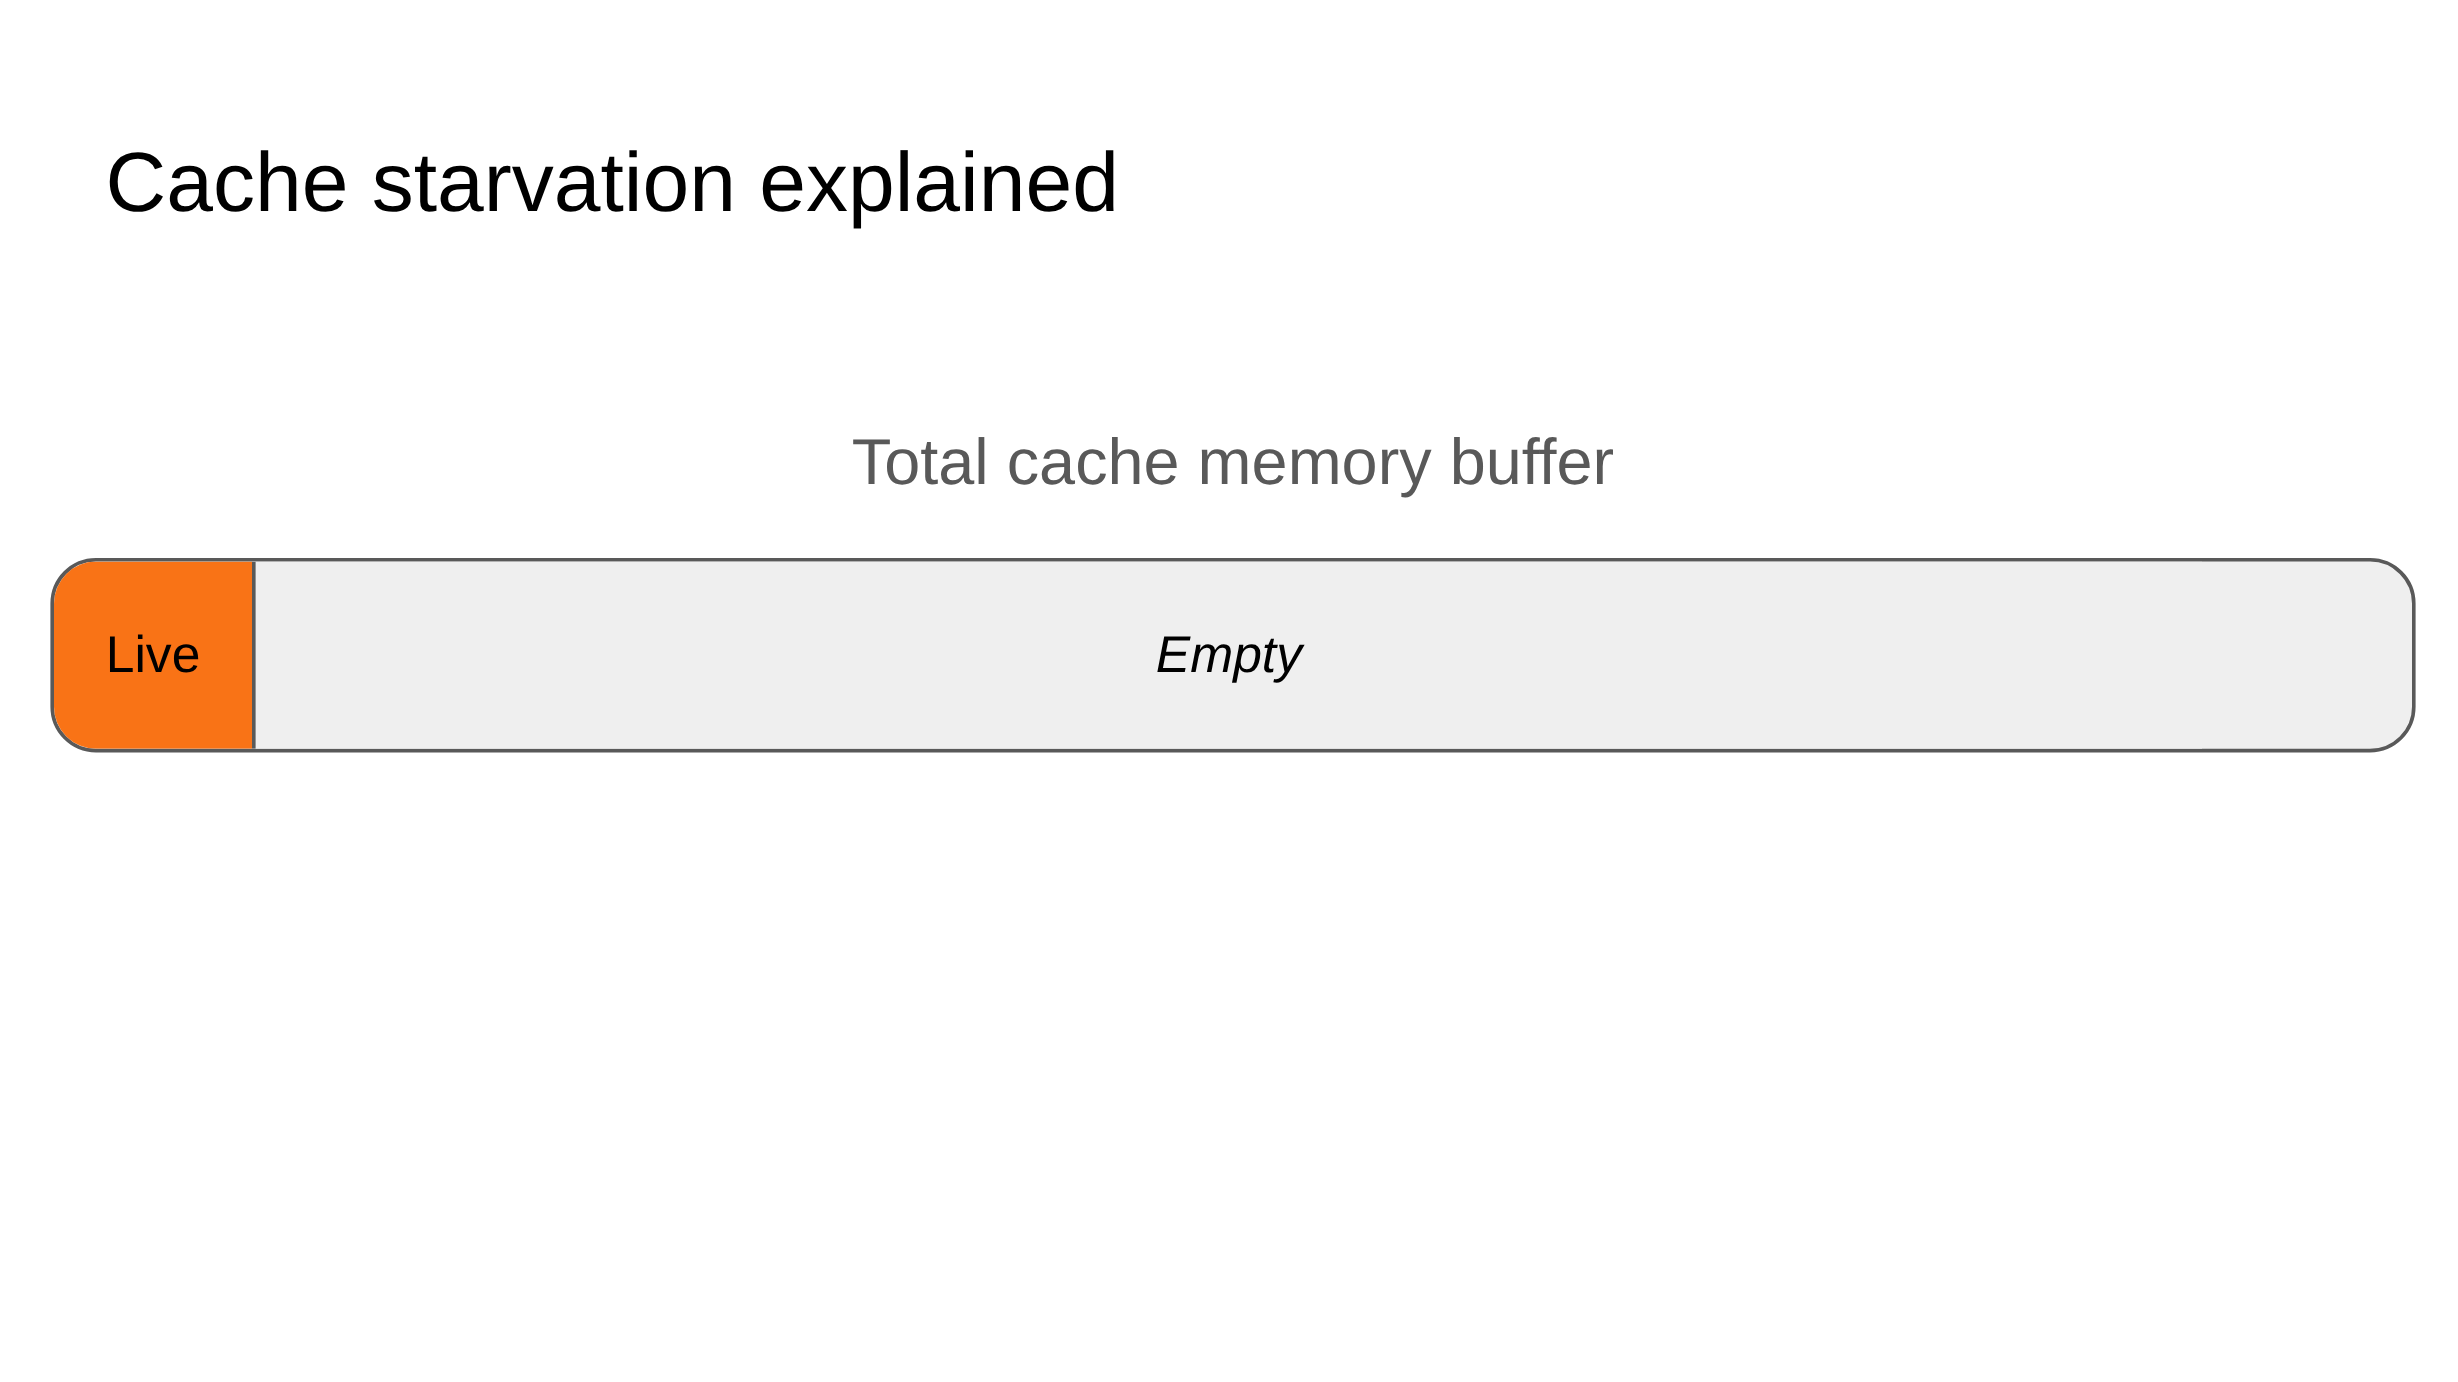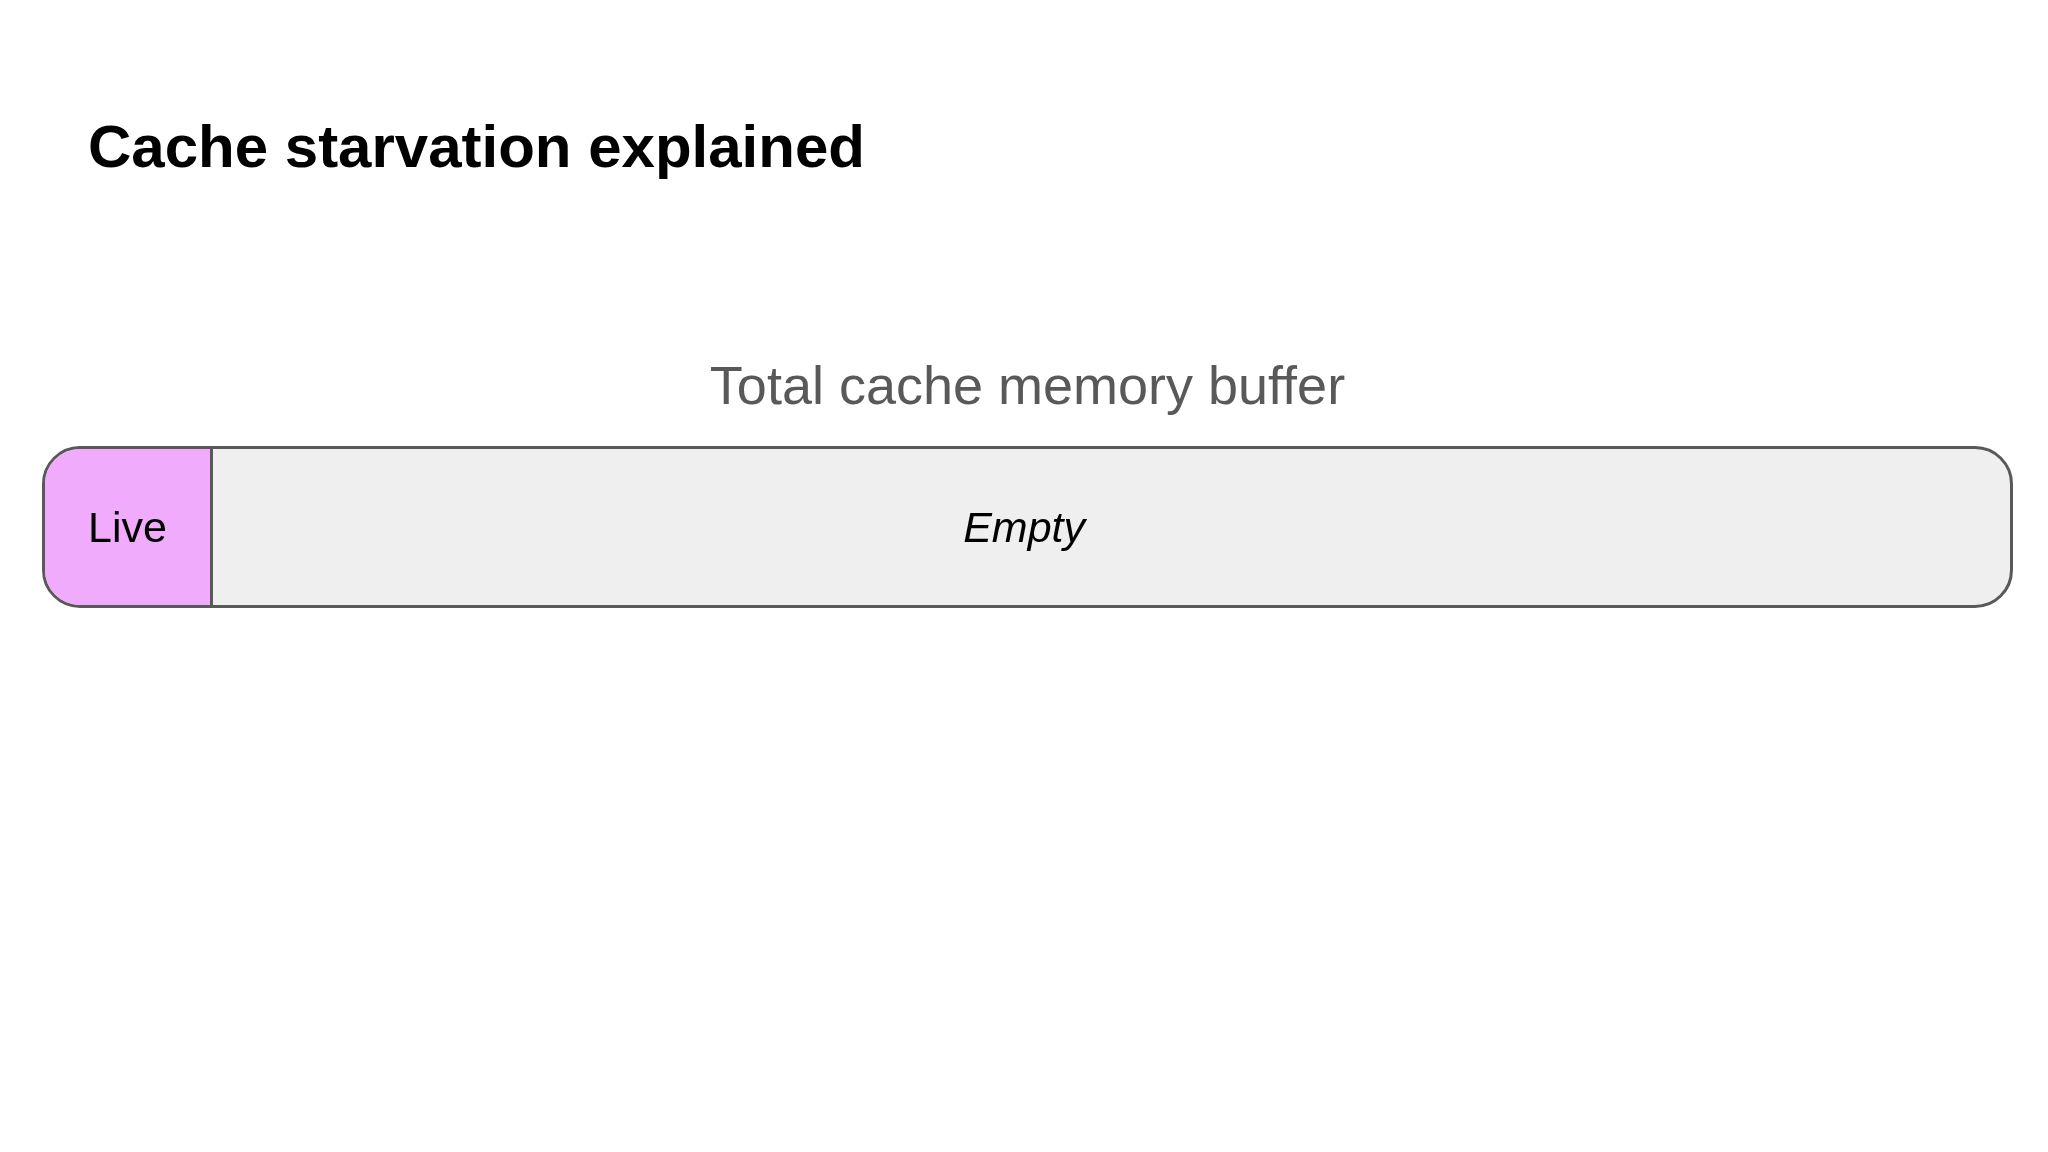--- a/index.html
+++ b/index.html
@@ -13,38 +13,38 @@
     height: 1152px;
     overflow: hidden;
     background: #ffffff;
     font-family: "Liberation Sans", sans-serif;
   }
   .slide-title {
     position: absolute;
     left: 88px;
     top: 112px;
     margin: 0;
-    font-size: 60px;
-    font-weight: 700;
+    font-size: 70px;
+    font-weight: 400;
     line-height: 1.15;
     color: #000000;
     white-space: nowrap;
   }
   .diagram {
     position: absolute;
     left: 42px;
     top: 352px;
     width: 1971px;
   }
   .diagram-caption {
     text-align: center;
     font-size: 54px;
     line-height: 66px;
     color: #595959;
-    margin: 0 0 28px 0;
+    margin: 0 0 47px 0;
   }
   .buffer-bar {
     display: flex;
     width: 100%;
     height: 162px;
     box-sizing: border-box;
     border: 3px solid #595959;
     border-radius: 38px;
     overflow: hidden;
     background: #efefef;
@@ -71,21 +71,21 @@
 <main class="slide">
 
   <h1 class="slide-title">Cache starvation explained</h1>
 
   <section class="diagram">
 
     <div class="diagram-caption" style="color: rgb(89, 89, 89);">Total cache memory buffer</div>
 
     <div class="buffer-bar" style="border-color: rgb(89, 89, 89);">
 
-      <div class="segment" style="background-color: #f0abfc; width: 8.4%;">
+      <div class="segment" style="background-color: #f97316; width: 8.4%;">
         <span class="segment-label" style="font-style: normal;">Live</span>
       </div>
 
       <div class="segment" style="background-color: rgb(239, 239, 239); width: 82.7%; border-color: rgb(89, 89, 89);">
         <span class="segment-label" style="font-style: italic; text-align: center;">Empty</span>
       </div>
 
 
     </div>
   </section>

